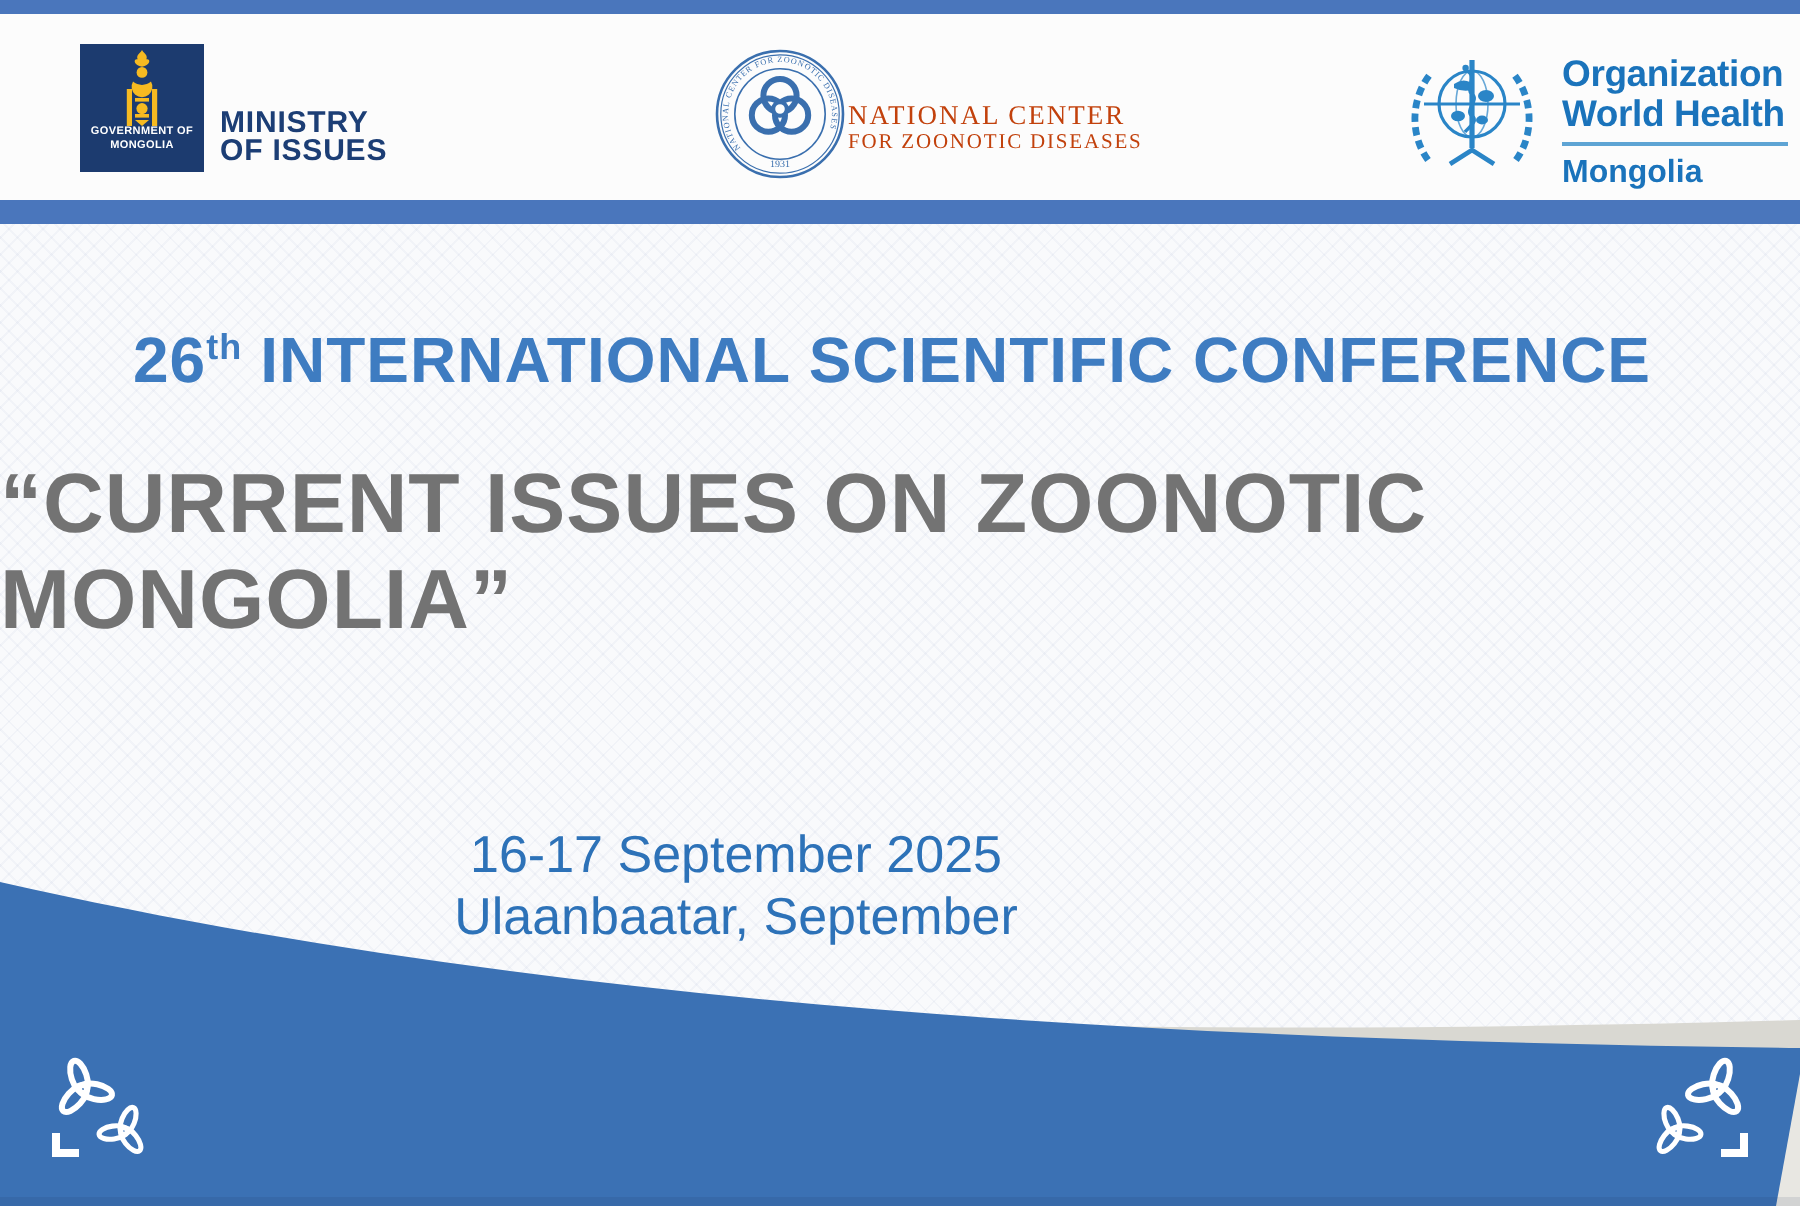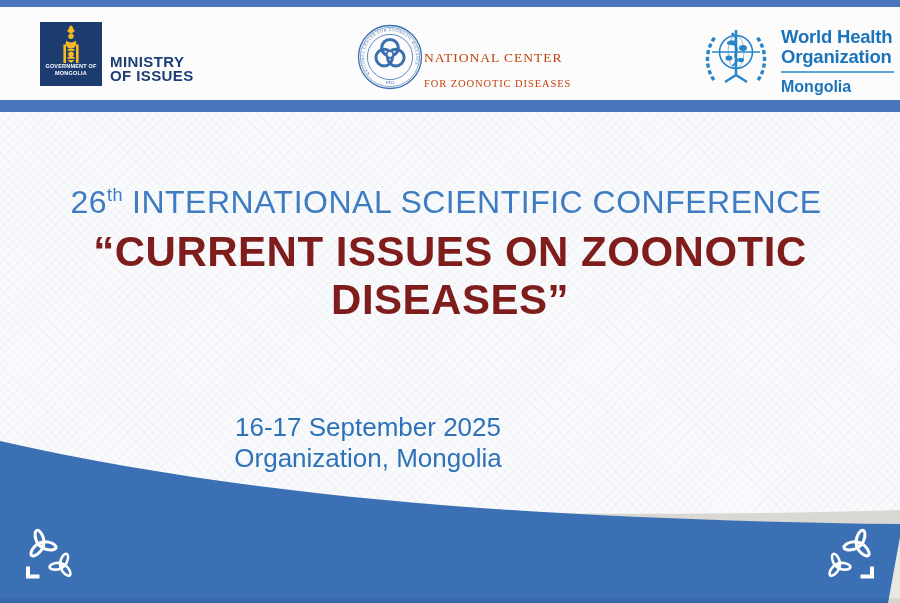--- a/index.html
+++ b/index.html
@@ -21,42 +21,42 @@
   .ministry-name{
     position:absolute;left:110px;top:48px;color:#1c3e75;font-weight:bold;
     font-size:15px;line-height:13.5px;letter-spacing:.4px;
   }
   .nczd-seal{position:absolute;left:357px;top:17px;}
   .nczd-name{
     position:absolute;left:424px;top:43px;color:#c2410c;
     font-family:"Liberation Serif",serif;
   }
   .nczd-name .l1{font-size:13.5px;letter-spacing:1px;}
-  .nczd-name .l2{font-size:10.5px;letter-spacing:.9px;margin-top:12px;}
+  .nczd-name .l2{font-size:10.5px;letter-spacing:.9px;margin-top:0;}
   .who-logo{position:absolute;left:701px;top:15px;}
   .who-name{position:absolute;left:781px;top:20px;color:#1a73bb;}
   .who-name .l{font-size:18.5px;font-weight:bold;line-height:19.5px;letter-spacing:-.2px;}
   .who-divider{width:113px;height:2px;background:#5ea4d4;margin-top:5px;}
   .who-country{font-size:16px;font-weight:bold;margin-top:5px;color:#1a73bb;}
   
   .main-area{
     position:absolute;left:0;top:112px;width:900px;height:491px;background:#f9fafc;
     background-image:
       repeating-linear-gradient(45deg,  rgba(110,130,180,.055) 0 1px, transparent 1px 6px),
       repeating-linear-gradient(-45deg, rgba(110,130,180,.055) 0 1px, transparent 1px 6px);
   }
   .conference-title{
-    position:absolute;left:0;top:184px;width:892px;text-align:center;
-    color:#3e7cc1;font-size:32px;letter-spacing:.5px;
+    position:absolute;left:0;top:162px;width:892px;text-align:center;
+    color:#3e7cc1;font-size:32px;letter-spacing:.5px;font-weight:bold;
   }
   .conference-title sup{font-size:18px;}
   .conference-title .rest{margin-left:9px;}
   .conference-theme{
-    position:absolute;left:0;top:228px;width:900px;text-align:center;
-    color:#7f1d1d;font-size:42px;font-weight:bold;line-height:48px;letter-spacing:.5px;
+    position:absolute;left:0;top:228px;width:900px;text-align:left;
+    color:#737373;font-size:42px;font-weight:bold;line-height:48px;letter-spacing:.5px;
   }
   .event-when{
     position:absolute;left:0;top:412px;width:736px;text-align:center;
     color:#2d72b8;font-size:26px;line-height:31px;
   }
   
   .footer-wave{position:absolute;left:0;top:430px;}
   .ornament{position:absolute;top:524px;}
   .ornament.left{left:19px;}
   .ornament.right{left:821px;transform:scaleX(-1);}
@@ -135,43 +135,43 @@
       <g stroke="#2a85c7" fill="none">
         <line x1="35" y1="8" x2="35" y2="52" stroke-width="2.6"></line>
         <path d="M31.5,13 C39,16 31,22 35,25 C39,28 31,33 35,36 C38.5,38.5 33,42 31.5,44" stroke-width="1.7"></path>
         <path d="M13,58 C3.5,45 4.5,26 15,14" stroke-width="3.4" stroke-dasharray="4.2 2.6"></path>
         <path d="M57,58 C66.5,45 65.5,26 55,14" stroke-width="3.4" stroke-dasharray="4.2 2.6"></path>
         <path d="M24,60 L35,53 L46,60" stroke-width="2.4"></path>
       </g>
       <circle cx="31.8" cy="12" r="1.6" fill="#2a85c7"></circle>
     </svg>
     <div class="who-name">
+      <div class="l">Organization</div>
       <div class="l">World Health</div>
-      <div class="l">Organization</div>
       <div class="who-divider"></div>
       <div class="who-country">Mongolia</div>
     </div>
   </div>
 
   <div class="divider-stripe"></div>
 
   <div class="main-area"></div>
 
   <div class="conference-title">
     <span>26</span><sup>th</sup><span class="rest">INTERNATIONAL SCIENTIFIC CONFERENCE</span>
   </div>
 
   <div class="conference-theme">
     <div>“CURRENT ISSUES ON ZOONOTIC</div>
-    <div>DISEASES”</div>
+    <div>MONGOLIA”</div>
   </div>
 
   <div class="event-when">
     <div>16-17 September 2025</div>
-    <div>Organization, Mongolia</div>
+    <div>Ulaanbaatar, September</div>
   </div>
 
   <svg class="footer-wave" width="900" height="173" viewBox="0 430 900 173">
     <path d="M240,505 C480,515 700,516 900,510 L900,603 L240,603 Z" fill="#d9d8d2"></path>
     <path d="M0,441 C260,500 560,520 900,524 L900,603 L0,603 Z" fill="#3b71b4"></path>
     <path d="M900,537 L900,603 L888,603 Z" fill="#e8e7e2"></path>
     <rect x="0" y="598.5" width="900" height="4.5" fill="rgba(16,38,74,0.10)"></rect>
   </svg>
 
   <svg class="ornament left" width="60" height="56" viewBox="0 0 60 56">

